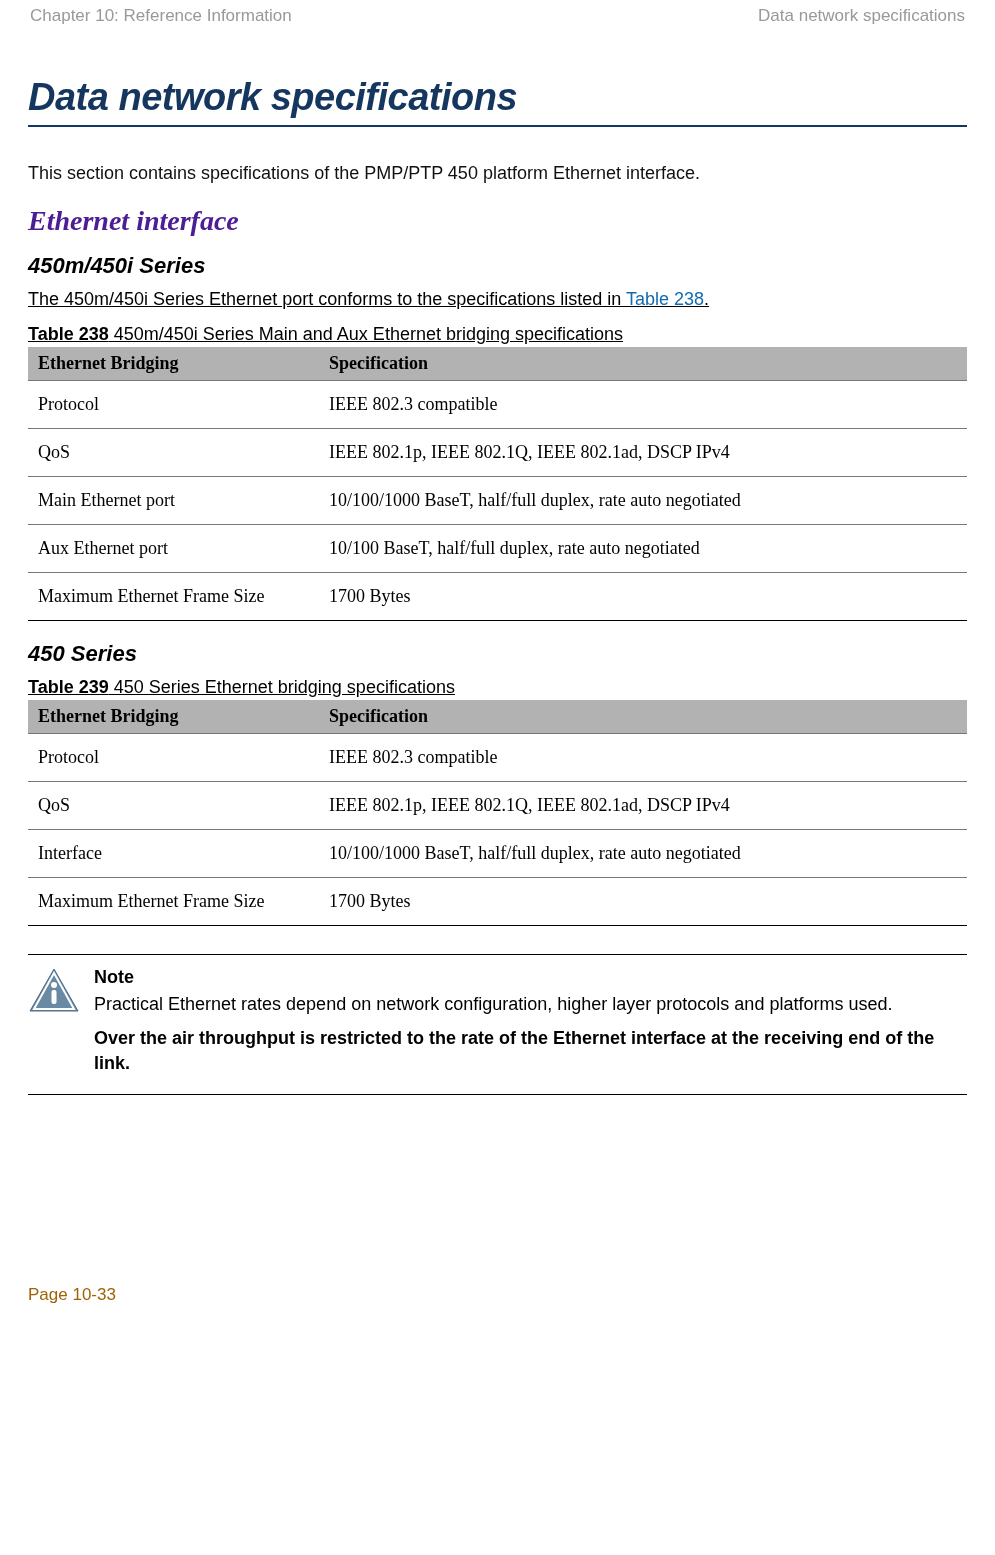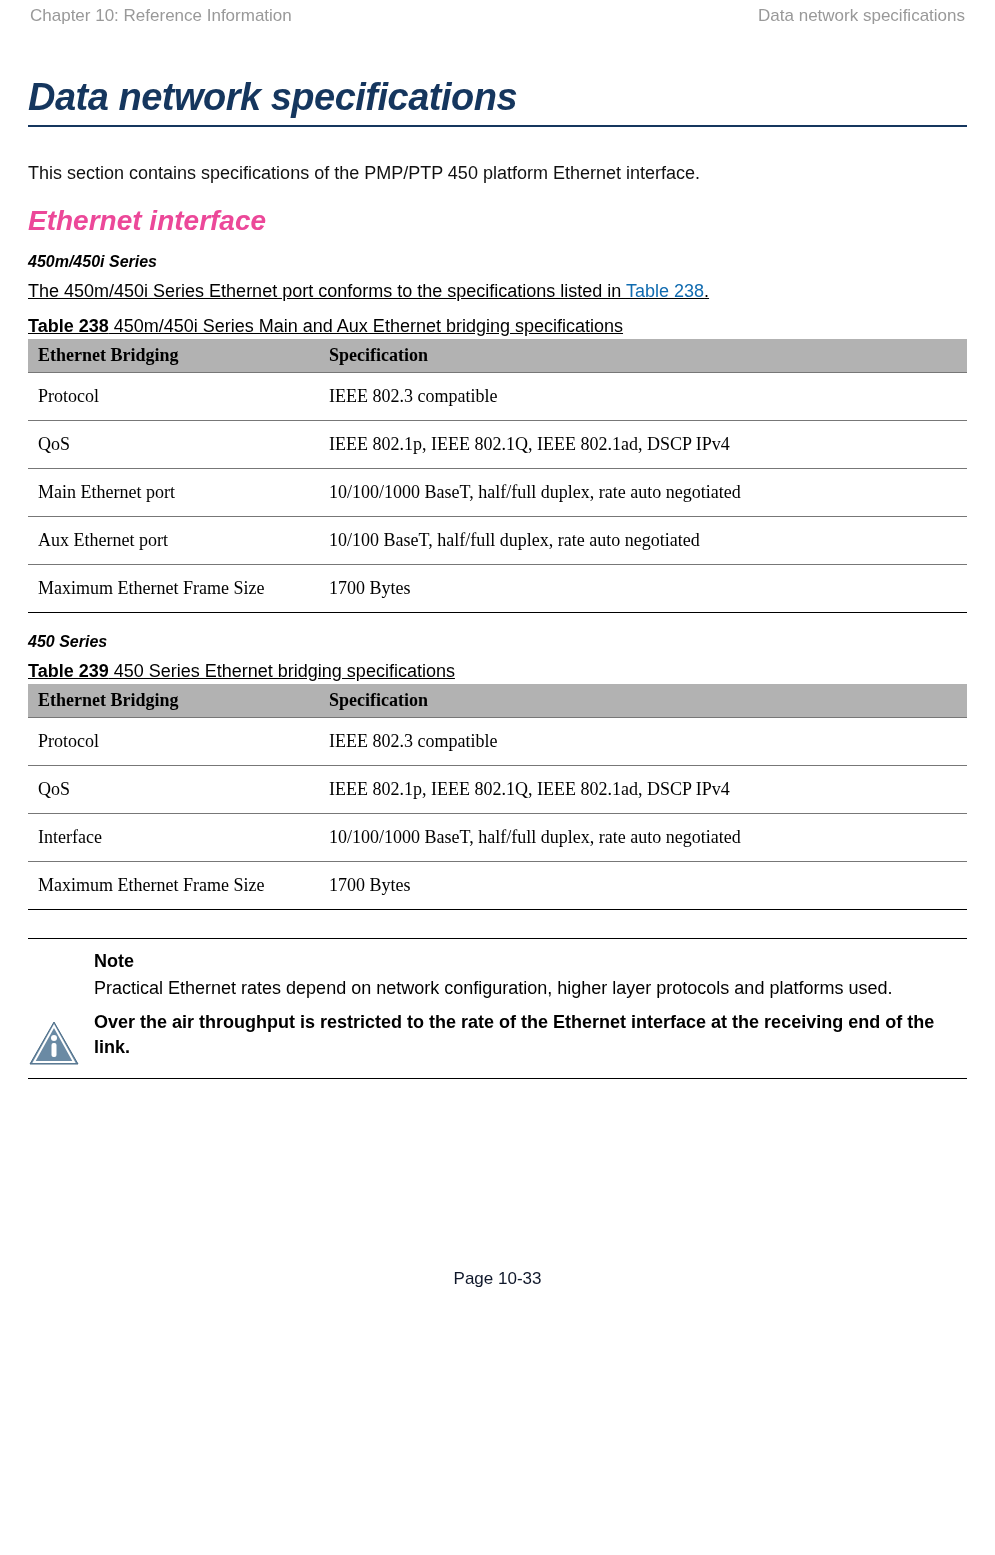--- a/index.html
+++ b/index.html
@@ -36,30 +36,30 @@
     border-top: 2.5px solid #15365e;
     margin: 0 0 34px 0;
   }
   p.body-text {
     font-size: 18px;
     color: #111;
     margin: 0 0 20px 0;
     line-height: 1.35;
   }
   h2.section {
-    font-family: Liberation Sans, sans-serif;
+    font-family: Liberation Serif, serif;
     font-size: 28px;
     font-weight: bold;
     font-style: italic;
-    color: #ec4899;
+    color: #4c1d95;
     margin: 10px 0 16px 0;
   }
   h3.subsection {
     font-family: Verdana, Geneva, sans-serif;
-    font-size: 16px;
+    font-size: 22px;
     font-weight: bold;
     font-style: italic;
     color: #000;
     margin: 14px 0 10px 0;
   }
   .series-intro {
     font-size: 18px;
     margin: 0 0 14px 0;
     text-decoration: underline;
   }
@@ -100,21 +100,21 @@
   table.spec col.c2 { width: 69%; }
 
   .note-wrap {
     margin-top: 28px;
     border-top: 1.5px solid #000;
     border-bottom: 1.5px solid #000;
     padding: 10px 0 10px 0;
   }
   .note-inner {
     display: flex;
-    align-items: flex-end;
+    align-items: flex-start;
     gap: 14px;
   }
   .note-icon {
     width: 52px;
     height: 48px;
     flex: 0 0 auto;
     margin-top: 2px;
   }
   .note-text {
     font-size: 18px;
@@ -122,22 +122,21 @@
   }
   .note-text .note-title {
     font-weight: bold;
     display: block;
     margin-bottom: 2px;
   }
   .note-text p { margin: 0 0 8px 0; }
   .note-text p:last-child { margin-bottom: 8px; font-weight: bold; }
 
   .footer {
-    text-align: center;
-    color: #0f172a;
+    color: #a16207;
     font-size: 17px;
     margin-top: 190px;
   }
 </style>
 </head>
 <body>
 
 <div class="page">
 
   <div class="running-header">

